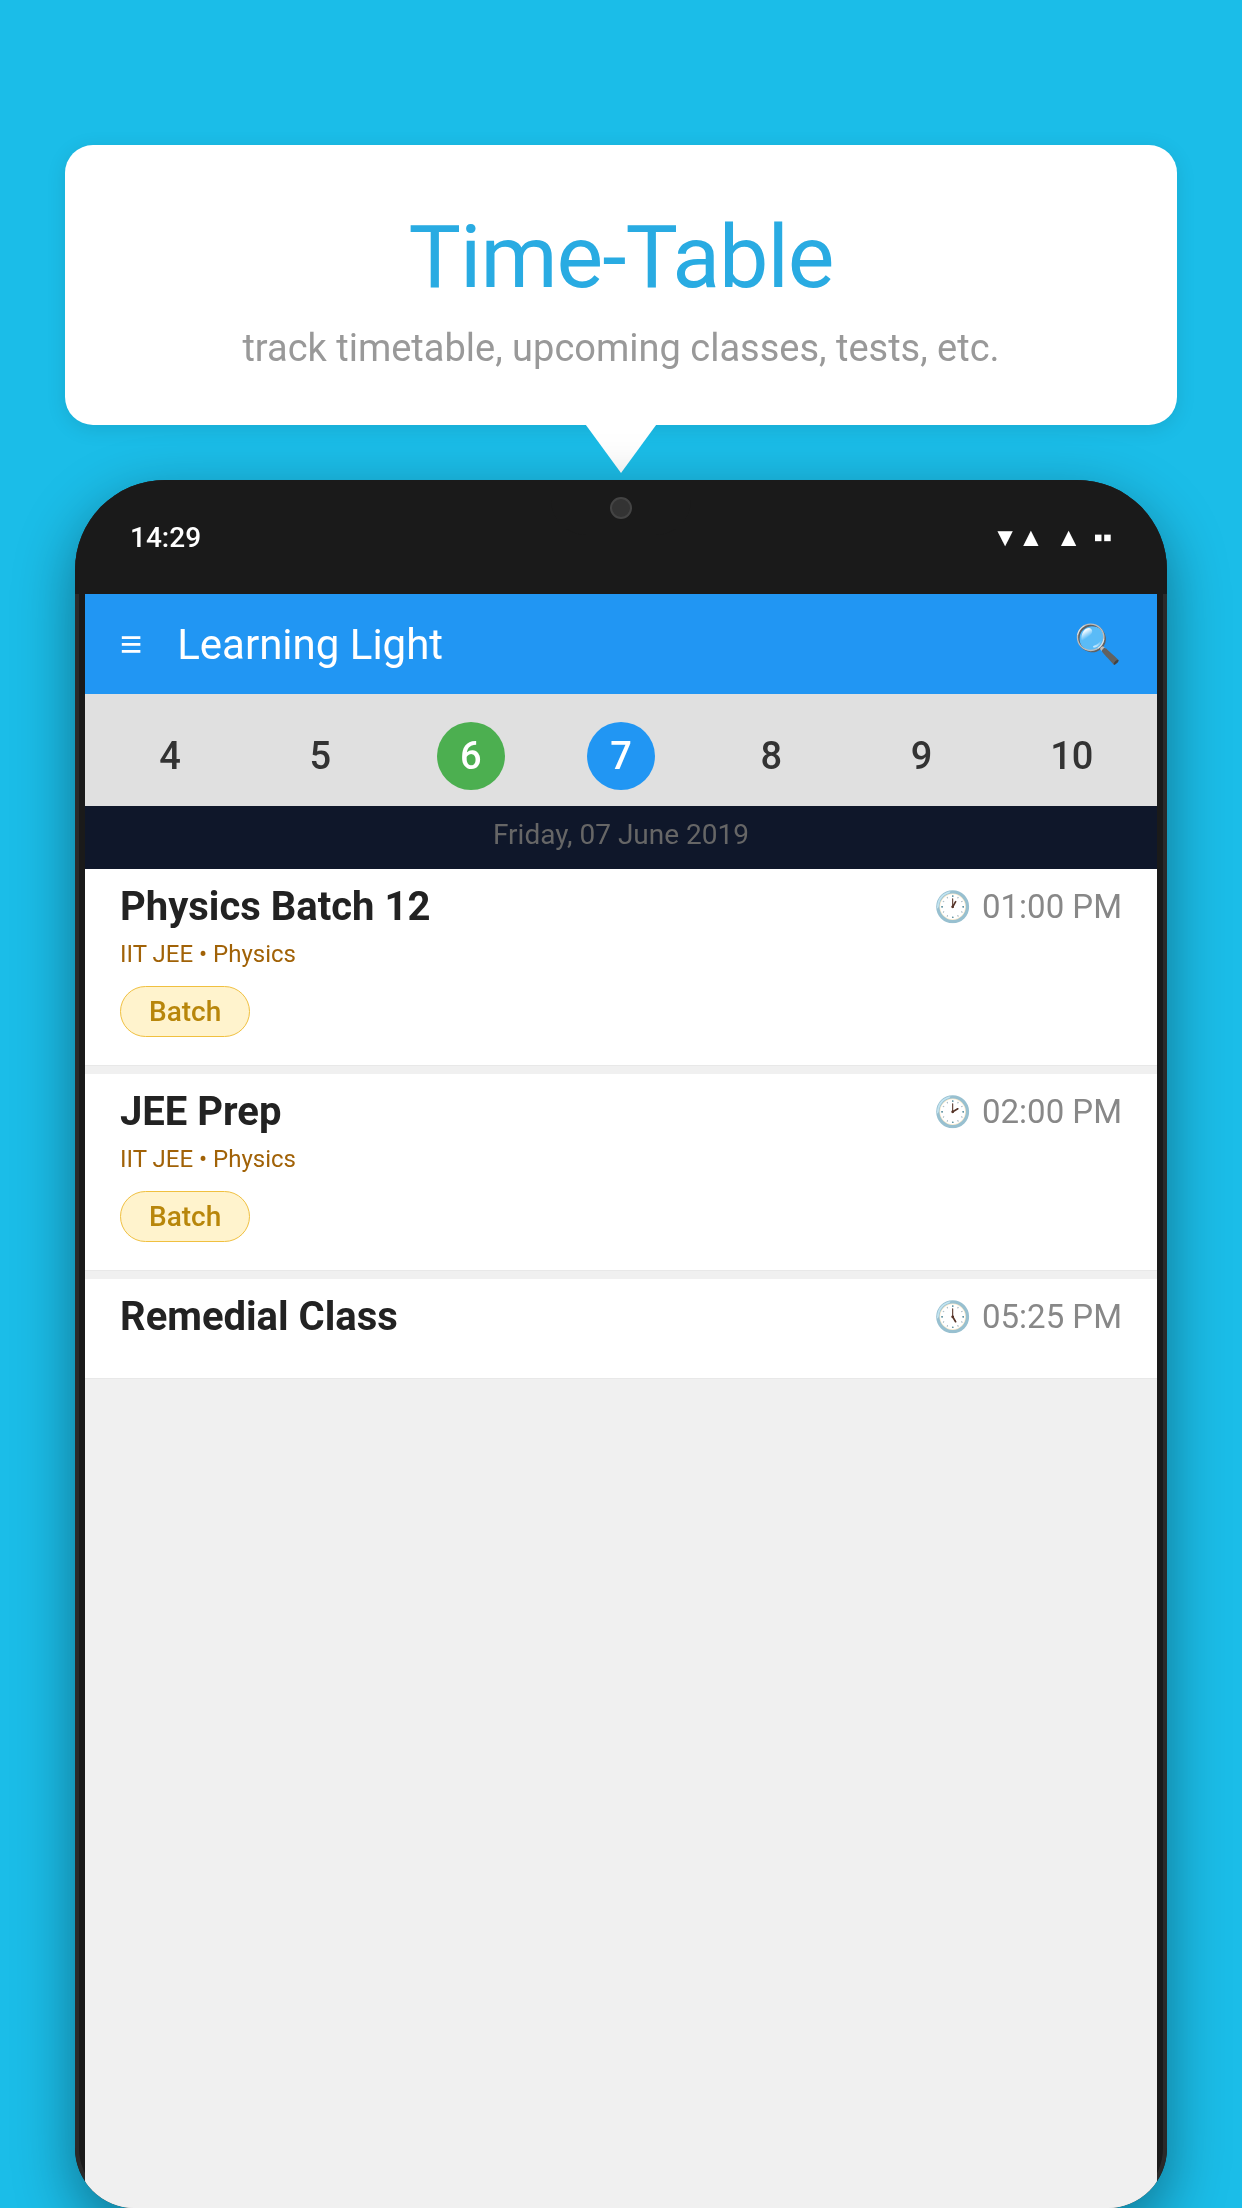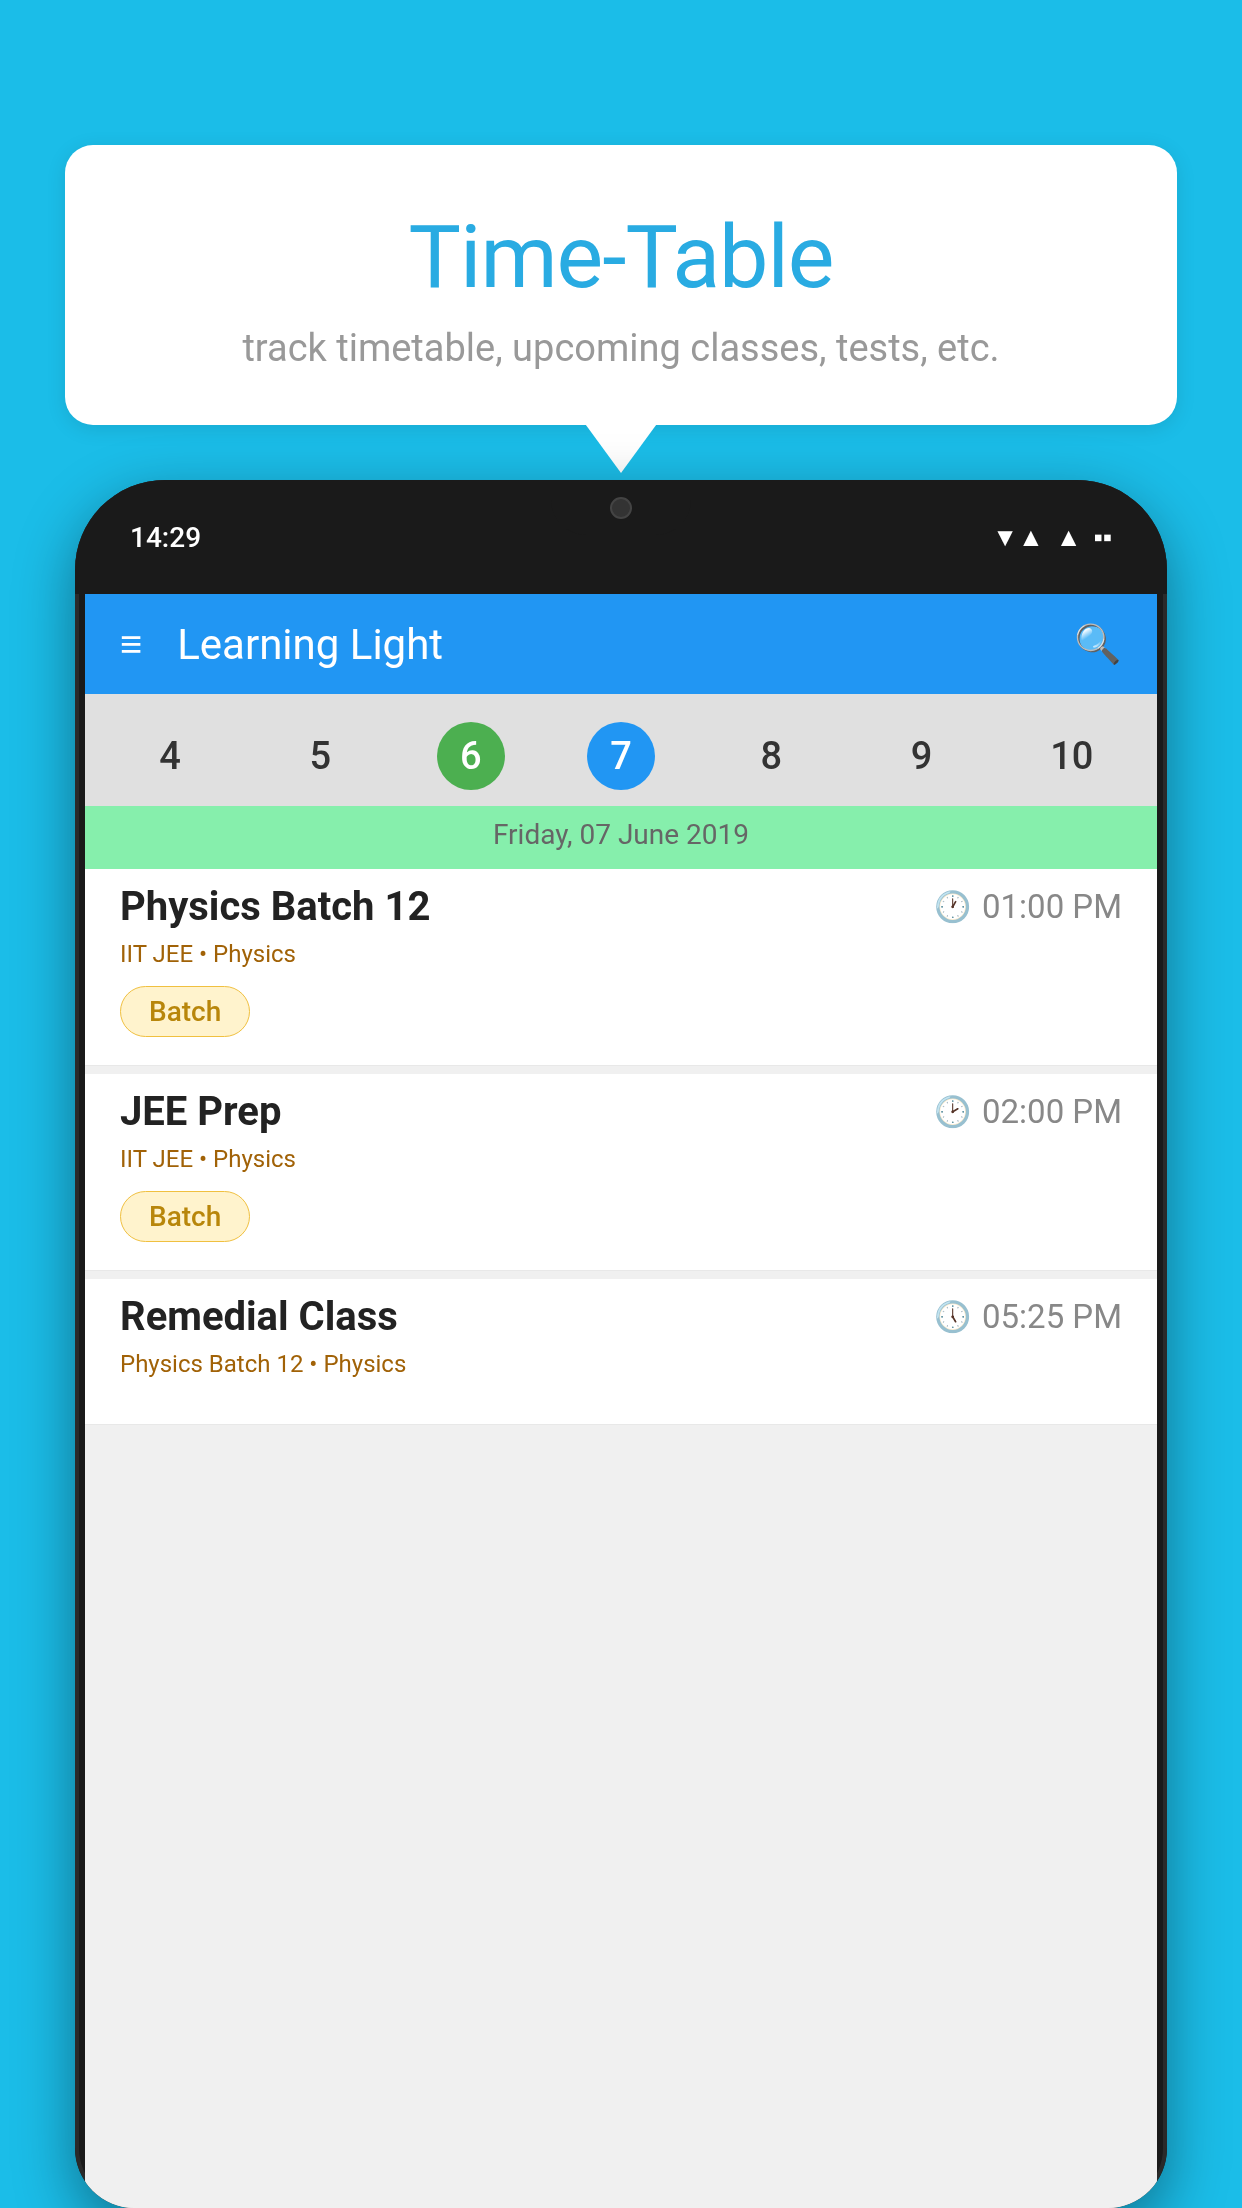--- a/index.html
+++ b/index.html
@@ -211,21 +211,21 @@
     .day-date.selected {
       background: #2196F3;
       color: white;
     }
 
     .selected-date-label {
       text-align: center;
       font-size: 28px;
       color: #666;
       padding: 12px 0 18px;
-      background: #86efac;
+      background: #0f172a;
     }
 
     
     .schedule-list {
       flex: 1;
       overflow: hidden;
       background: #f0f0f0;
     }
 
     .schedule-item {
@@ -349,18 +349,17 @@
       </div>
 
       <div class="schedule-item">
         <div class="schedule-item-header">
           <span class="schedule-item-title">Remedial Class</span>
           <span class="schedule-item-time">
             <span class="clock-icon">🕔</span>
             <span>05:25 PM</span>
           </span>
         </div>
-        <div class="schedule-item-subtitle">Physics Batch 12 • Physics</div>
       </div>
 
     </div>
   </div>
 </div>
 
 </body></html>

